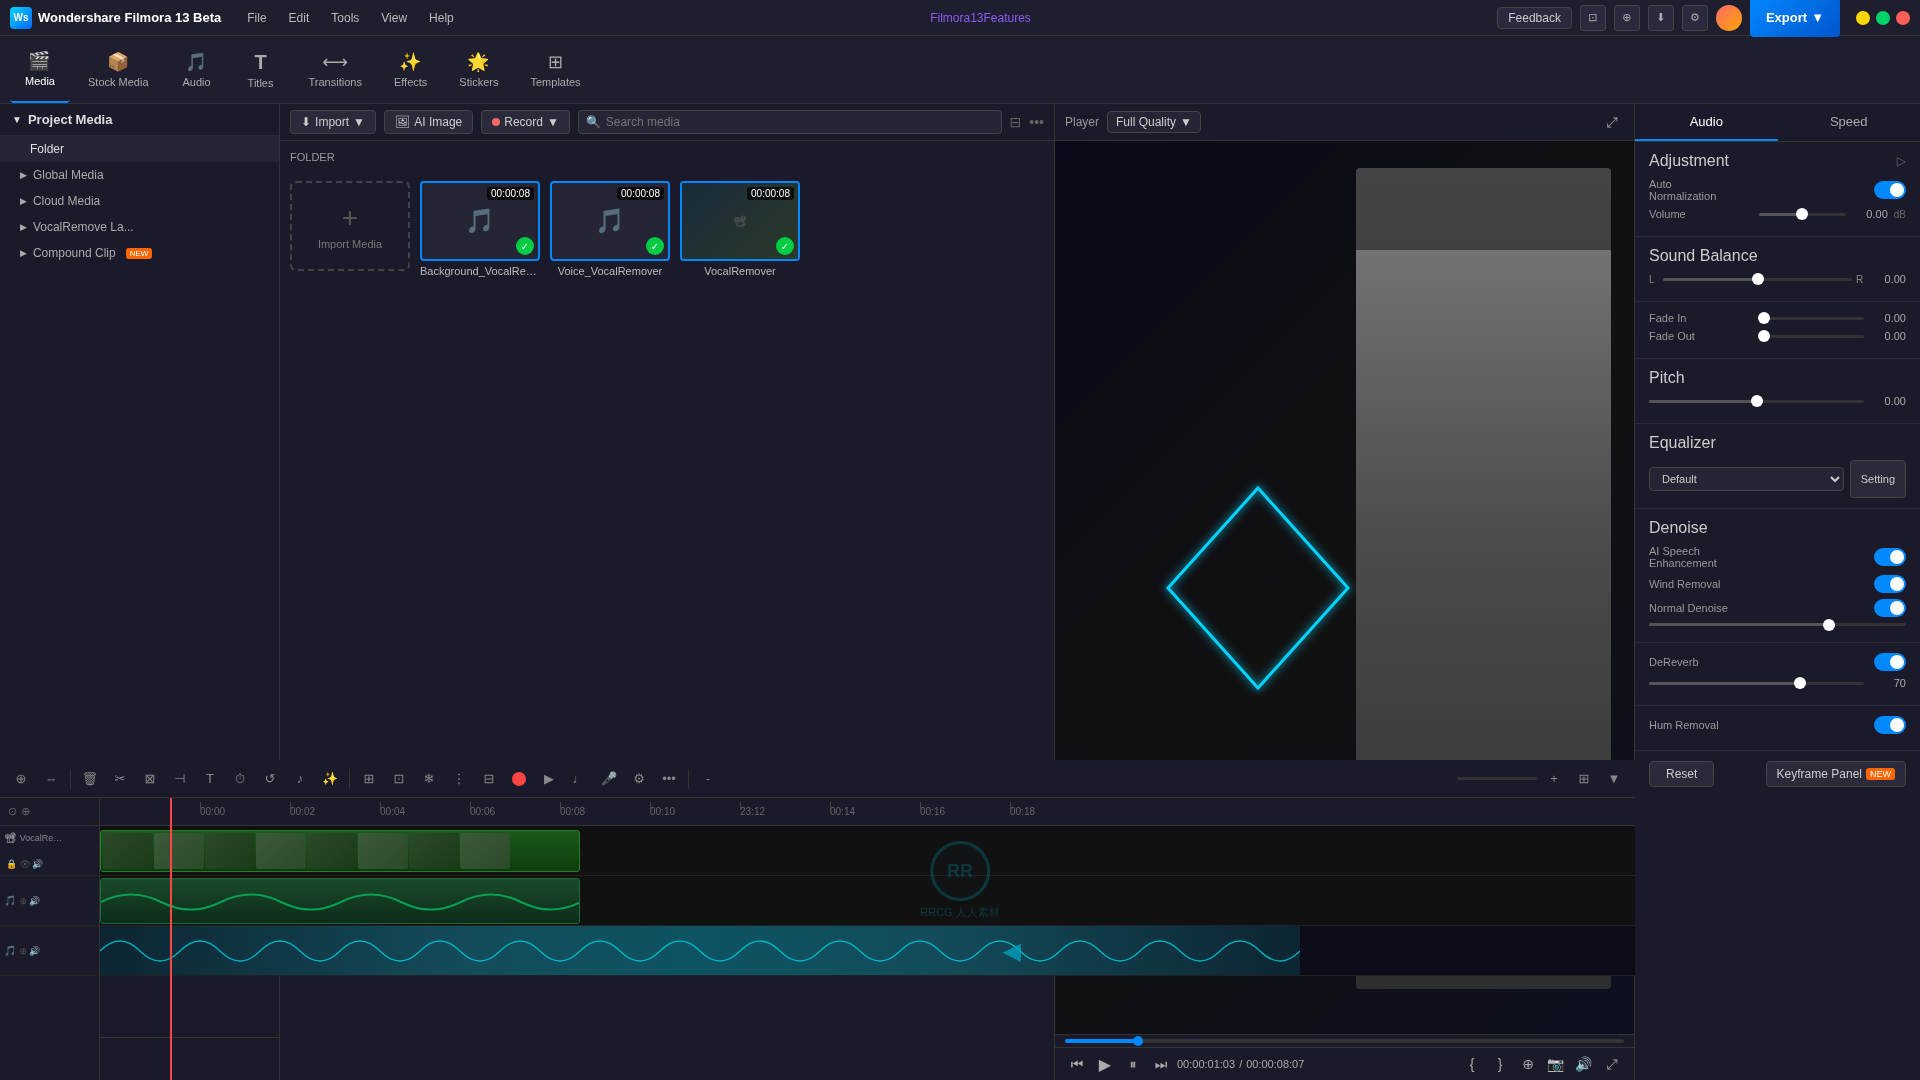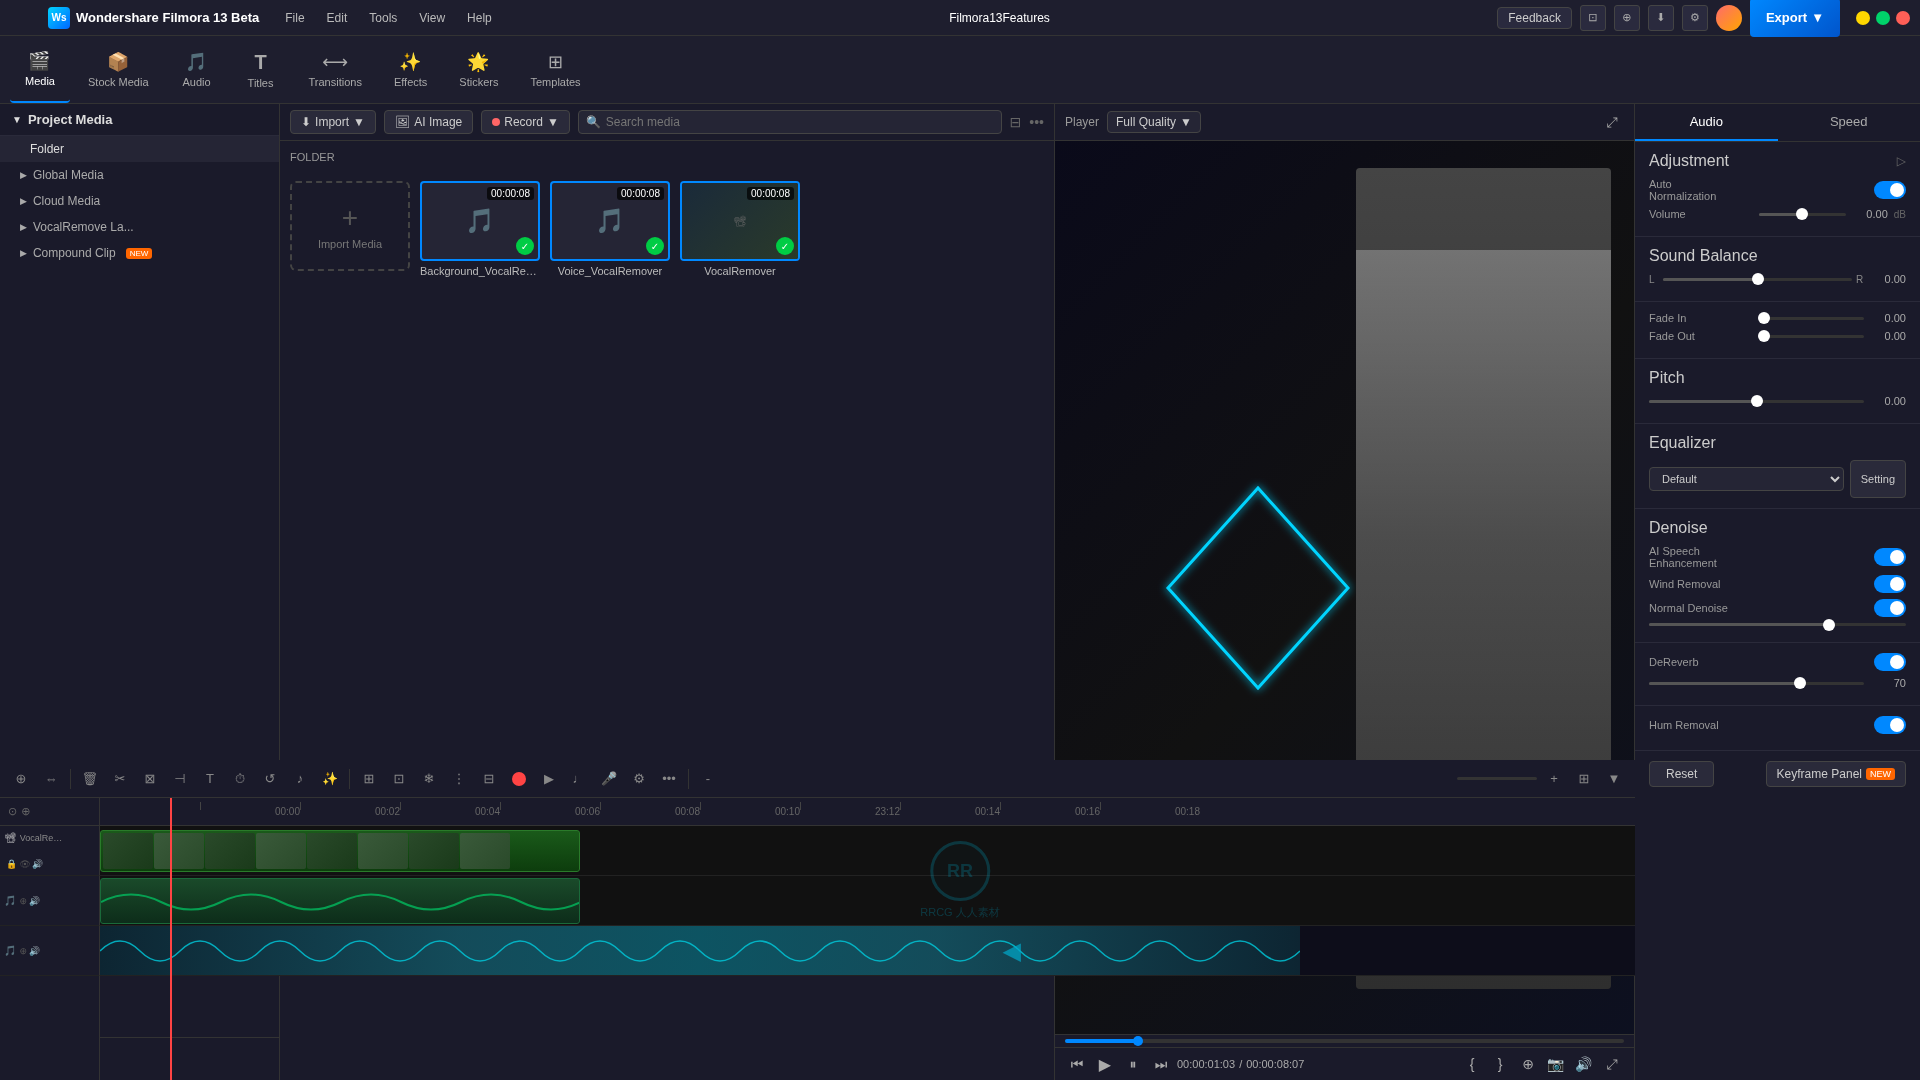--- a/index.html
+++ b/index.html
@@ -1,24 +1,24 @@
 <!DOCTYPE html>
 <html><head>
   <meta charset="utf-8">
   <style>
     * { box-sizing: border-box; margin: 0; padding: 0; }
     body { width: 1920px; height: 1080px; background: #1a1a2e; font-family: 'Segoe UI', Arial, sans-serif; font-size: 12px; color: #ccc; overflow: hidden; }
 
     
     #topbar { display: flex; align-items: center; height: 36px; background: #1e1e2e; border-bottom: 1px solid #333; padding: 0 10px; gap: 16px; }
-    #topbar .logo { display: flex; align-items: center; gap: 6px; color: #fff; font-size: 13px; font-weight: bold; margin-left: 38px; }
+    #topbar .logo { display: flex; align-items: center; gap: 6px; color: #fff; font-size: 13px; font-weight: bold; }
     #topbar .logo-icon { width: 22px; height: 22px; background: linear-gradient(135deg, #00d4ff, #0066ff); border-radius: 4px; display: flex; align-items: center; justify-content: center; color: #fff; font-size: 10px; font-weight: bold; }
     #topbar .menu-items { display: flex; gap: 2px; }
     #topbar .menu-item { padding: 4px 10px; color: #bbb; cursor: pointer; border-radius: 3px; font-size: 12px; }
-    #topbar .center-title { flex: 1; text-align: center; color: #ffffff; font-size: 12px; }
+    #topbar .center-title { flex: 1; text-align: center; color: #8b5cf6; font-size: 12px; }
     #topbar .right-actions { display: flex; align-items: center; gap: 8px; }
     #topbar .feedback-btn { background: #2a2a3e; border: 1px solid #444; color: #ccc; padding: 3px 10px; border-radius: 4px; cursor: pointer; font-size: 12px; }
     #topbar .icon-btn { width: 26px; height: 26px; background: #2a2a3e; border: 1px solid #444; border-radius: 3px; display: flex; align-items: center; justify-content: center; cursor: pointer; color: #aaa; font-size: 11px; }
     #topbar .export-btn { background: linear-gradient(135deg, #0088ff, #0055cc); color: #fff; padding: 12px 16px; border-radius: 4px; cursor: pointer; font-weight: bold; font-size: 13px; display: flex; align-items: center; gap: 4px; }
     #topbar .user-avatar { width: 26px; height: 26px; border-radius: 50%; background: linear-gradient(135deg, #ff6b6b, #ffa500); }
     #topbar .window-controls { display: flex; gap: 6px; margin-left: 8px; }
     #topbar .win-btn { width: 14px; height: 14px; border-radius: 50%; cursor: pointer; }
     #topbar .win-minimize { background: #ffd700; }
     #topbar .win-maximize { background: #00d26a; }
     #topbar .win-close { background: #ff5f57; }
@@ -113,21 +113,21 @@
     .reset-btn { background: #2a2a3a; border: 1px solid #444; border-radius: 4px; padding: 5px 16px; color: #ccc; font-size: 12px; cursor: pointer; }
     .keyframe-btn { background: #2a2a3a; border: 1px solid #444; border-radius: 4px; padding: 5px 10px; color: #ccc; font-size: 12px; cursor: pointer; display: flex; align-items: center; gap: 4px; }
     .new-badge { background: #ff6600; color: #fff; font-size: 9px; padding: 1px 4px; border-radius: 3px; }
     #timeline-toolbar { display: flex; align-items: center; gap: 4px; padding: 4px 8px; background: #1a1a2a; border-bottom: 1px solid #333; height: 38px; }
     .tl-btn { width: 26px; height: 26px; display: flex; align-items: center; justify-content: center; cursor: pointer; color: #888; font-size: 13px; border-radius: 3px; }
     .tl-separator { width: 1px; height: 20px; background: #333; margin: 0 2px; }
     .record-dot { width: 14px; height: 14px; background: #ff4444; border-radius: 50%; }
     .zoom-slider-container { display: flex; align-items: center; gap: 4px; margin-left: auto; }
     .zoom-slider { width: 80px; height: 3px; background: #333; border-radius: 2px; }
     #timeline-ruler { height: 28px; background: #1a1a2a; border-bottom: 1px solid #333; display: flex; align-items: center; padding-left: 100px; overflow: hidden; }
-    .ruler-mark { color: #666; font-size: 10px; flex-shrink: 0; width: 100px; text-align: right; position: relative; }
+    .ruler-mark { color: #666; font-size: 10px; flex-shrink: 0; width: 90px; text-align: left; position: relative; }
     .ruler-mark::before { content: ''; position: absolute; top: -4px; left: 0; width: 1px; height: 8px; background: #444; }
     .track-label { width: 100px; background: #1a1a2a; display: flex; align-items: center; padding: 0 8px; gap: 4px; flex-shrink: 0; border-right: 1px solid #333; }
     .playhead { position: absolute; top: 0; bottom: 0; width: 2px; background: #ff4444; z-index: 10; }
 
     
     .beta-badge { background: #ff6600; color: #fff; font-size: 8px; padding: 1px 4px; border-radius: 3px; margin-left: 4px; }
 
     #bottom-section { position: absolute; bottom: 0; left: 0; right: 285px; height: 320px; display: flex; flex-direction: column; }
   </style>
 </head>

